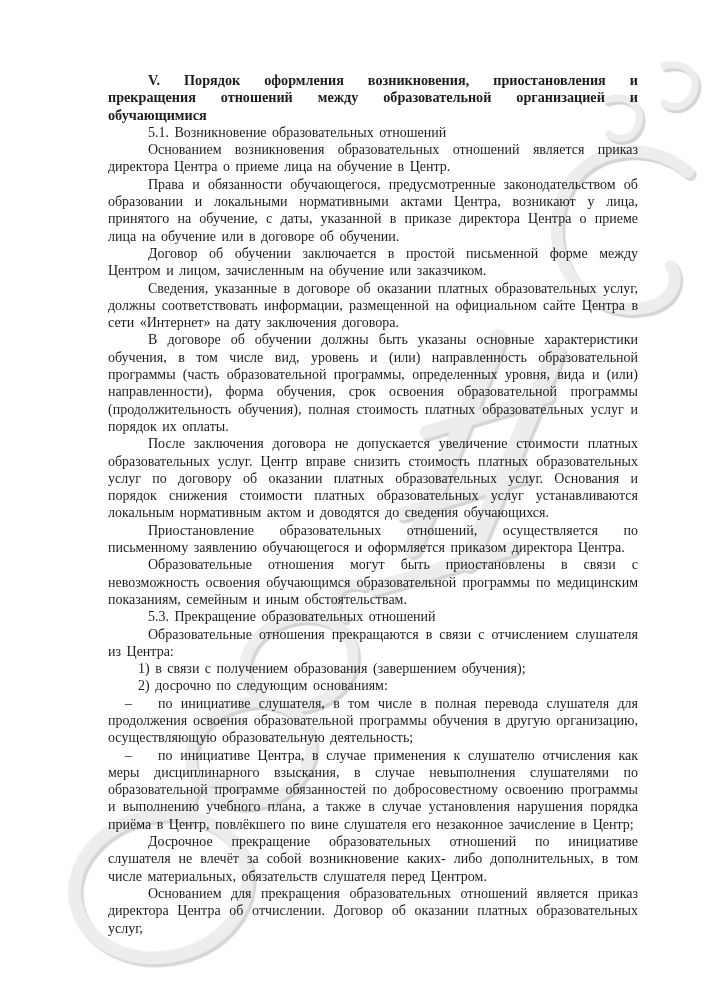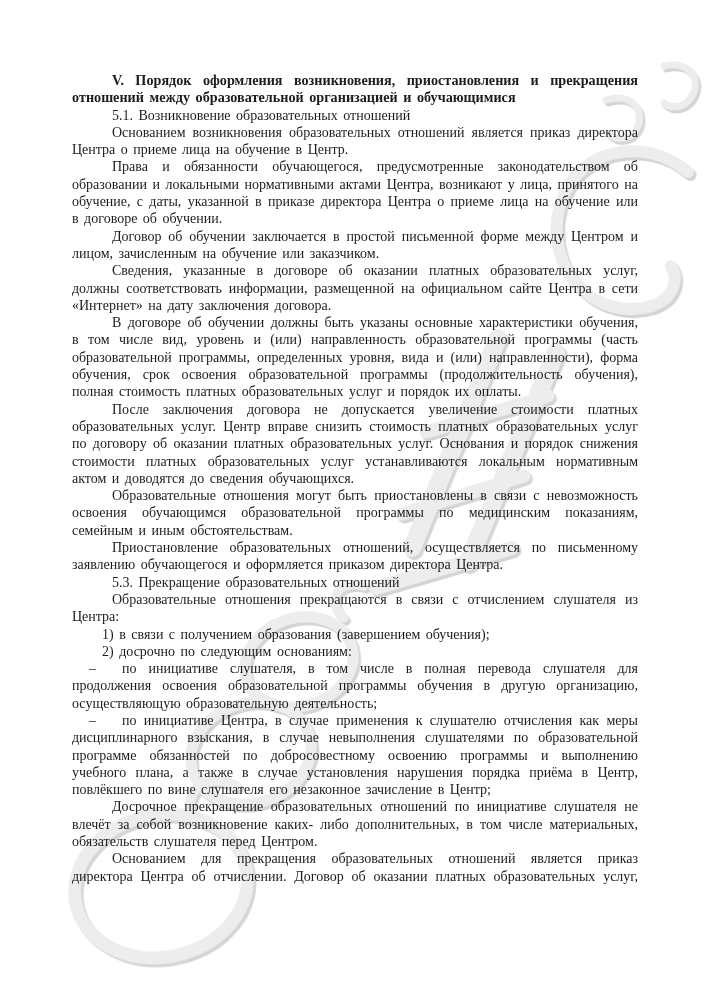--- a/index.html
+++ b/index.html
@@ -19,21 +19,21 @@
   }
   .wm {
     position:absolute;
     left:0; top:0;
     z-index:0;
     pointer-events:none;
   }
   .content {
     position:relative;
     z-index:1;
-    padding:72px 69px 0 72px;
+    padding:72px 69px 0 108px;
     color:#1c1c1c;
     font-size:14px;
     line-height:17.3px;
     text-align:justify;
     word-spacing:2px;
   }
   .title {
     margin:0;
     font-size:14.2px;
     font-weight:bold;
@@ -95,22 +95,22 @@
   <div class="content">
     <h1 class="title">V. Порядок оформления возникновения, приостановления и прекращения отношений между образовательной организацией и обучающимися</h1>
 
     <p>5.1. Возникновение образовательных отношений</p>
     <p>Основанием возникновения образовательных отношений является приказ директора Центра о приеме лица на обучение в Центр.</p>
     <p>Права и обязанности обучающегося, предусмотренные законодательством об образовании и локальными нормативными актами Центра, возникают у лица, принятого на обучение, с даты, указанной в приказе директора Центра о приеме лица на обучение или в договоре об обучении.</p>
     <p>Договор об обучении заключается в простой письменной форме между Центром и лицом, зачисленным на обучение или заказчиком.</p>
     <p>Сведения, указанные в договоре об оказании платных образовательных услуг, должны соответствовать информации, размещенной на официальном сайте Центра в сети «Интернет» на дату заключения договора.</p>
     <p>В договоре об обучении должны быть указаны основные характеристики обучения, в том числе вид, уровень и (или) направленность образовательной программы (часть образовательной программы, определенных уровня, вида и (или) направленности), форма обучения, срок освоения образовательной программы (продолжительность обучения), полная стоимость платных образовательных услуг и порядок их оплаты.</p>
     <p>После заключения договора не допускается увеличение стоимости платных образовательных услуг. Центр вправе снизить стоимость платных образовательных услуг по договору об оказании платных образовательных услуг. Основания и порядок снижения стоимости платных образовательных услуг устанавливаются локальным нормативным актом и доводятся до сведения обучающихся.</p>
+    <p>Приостановление образовательных отношений, осуществляется по письменному заявлению обучающегося и оформляется приказом директора Центра.</p>
     <p>Образовательные отношения могут быть приостановлены в связи с невозможность освоения обучающимся образовательной программы по медицинским показаниям, семейным и иным обстоятельствам.</p>
-    <p>Приостановление образовательных отношений, осуществляется по письменному заявлению обучающегося и оформляется приказом директора Центра.</p>
     <p>5.3. Прекращение образовательных отношений</p>
     <p>Образовательные отношения прекращаются в связи с отчислением слушателя из Центра:</p>
 
     <p class="num">1) в связи с получением образования (завершением обучения);</p>
     <p class="num">2) досрочно по следующим основаниям:</p>
 
     <p class="dash">
       <span class="marker">–</span><span>по инициативе слушателя, в том числе в полная перевода слушателя для продолжения освоения образовательной программы обучения в другую организацию, осуществляющую образовательную деятельность;</span>
     </p>
     <p class="dash">

